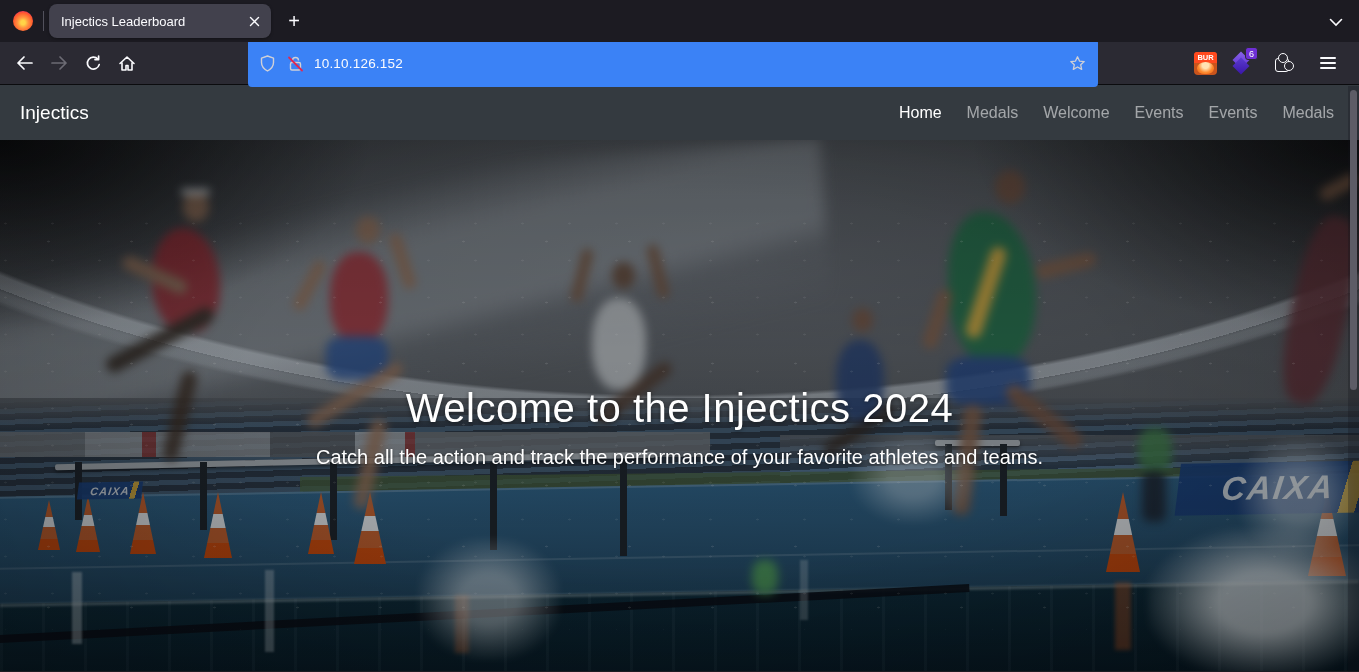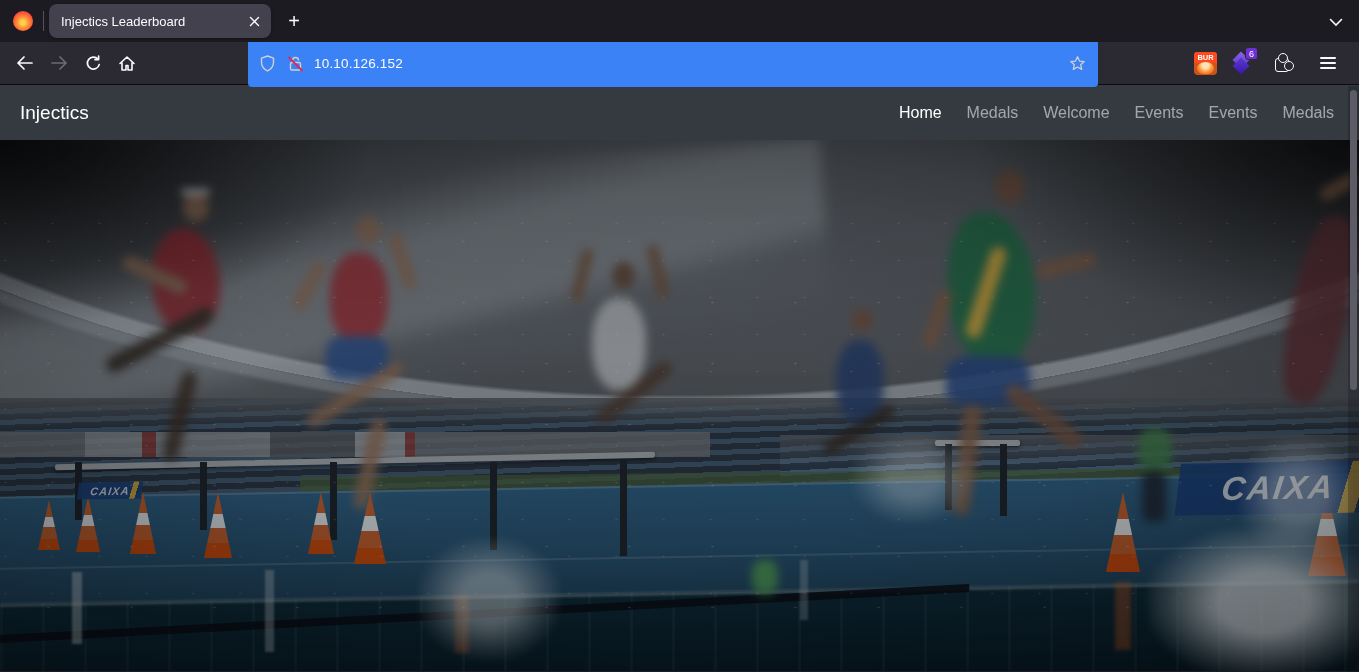--- a/index.html
+++ b/index.html
@@ -321,17 +321,21 @@
   </div>
 
   <div class="splash" style="left:1148px;top:388px;width:232px;height:150px;opacity:.85"></div>
   <div class="splash" style="left:1238px;top:296px;width:120px;height:120px;opacity:.5"></div>
   <div class="splash" style="left:418px;top:398px;width:142px;height:122px;opacity:.55"></div>
   <div class="splash" style="left:852px;top:292px;width:122px;height:92px;opacity:.4"></div>
 
   <div class="layer speckles"></div>
   <div class="dim"></div>
 
+  <div class="hero-copy">
+    <h1>Welcome to the Injectics 2024</h1>
+    <p>Catch all the action and track the performance of your favorite athletes and teams.</p>
+  </div>
 </div>
 
 <div class="scrollbar">
   <div class="scroll-thumb"></div>
 </div>
 
 </body></html>

